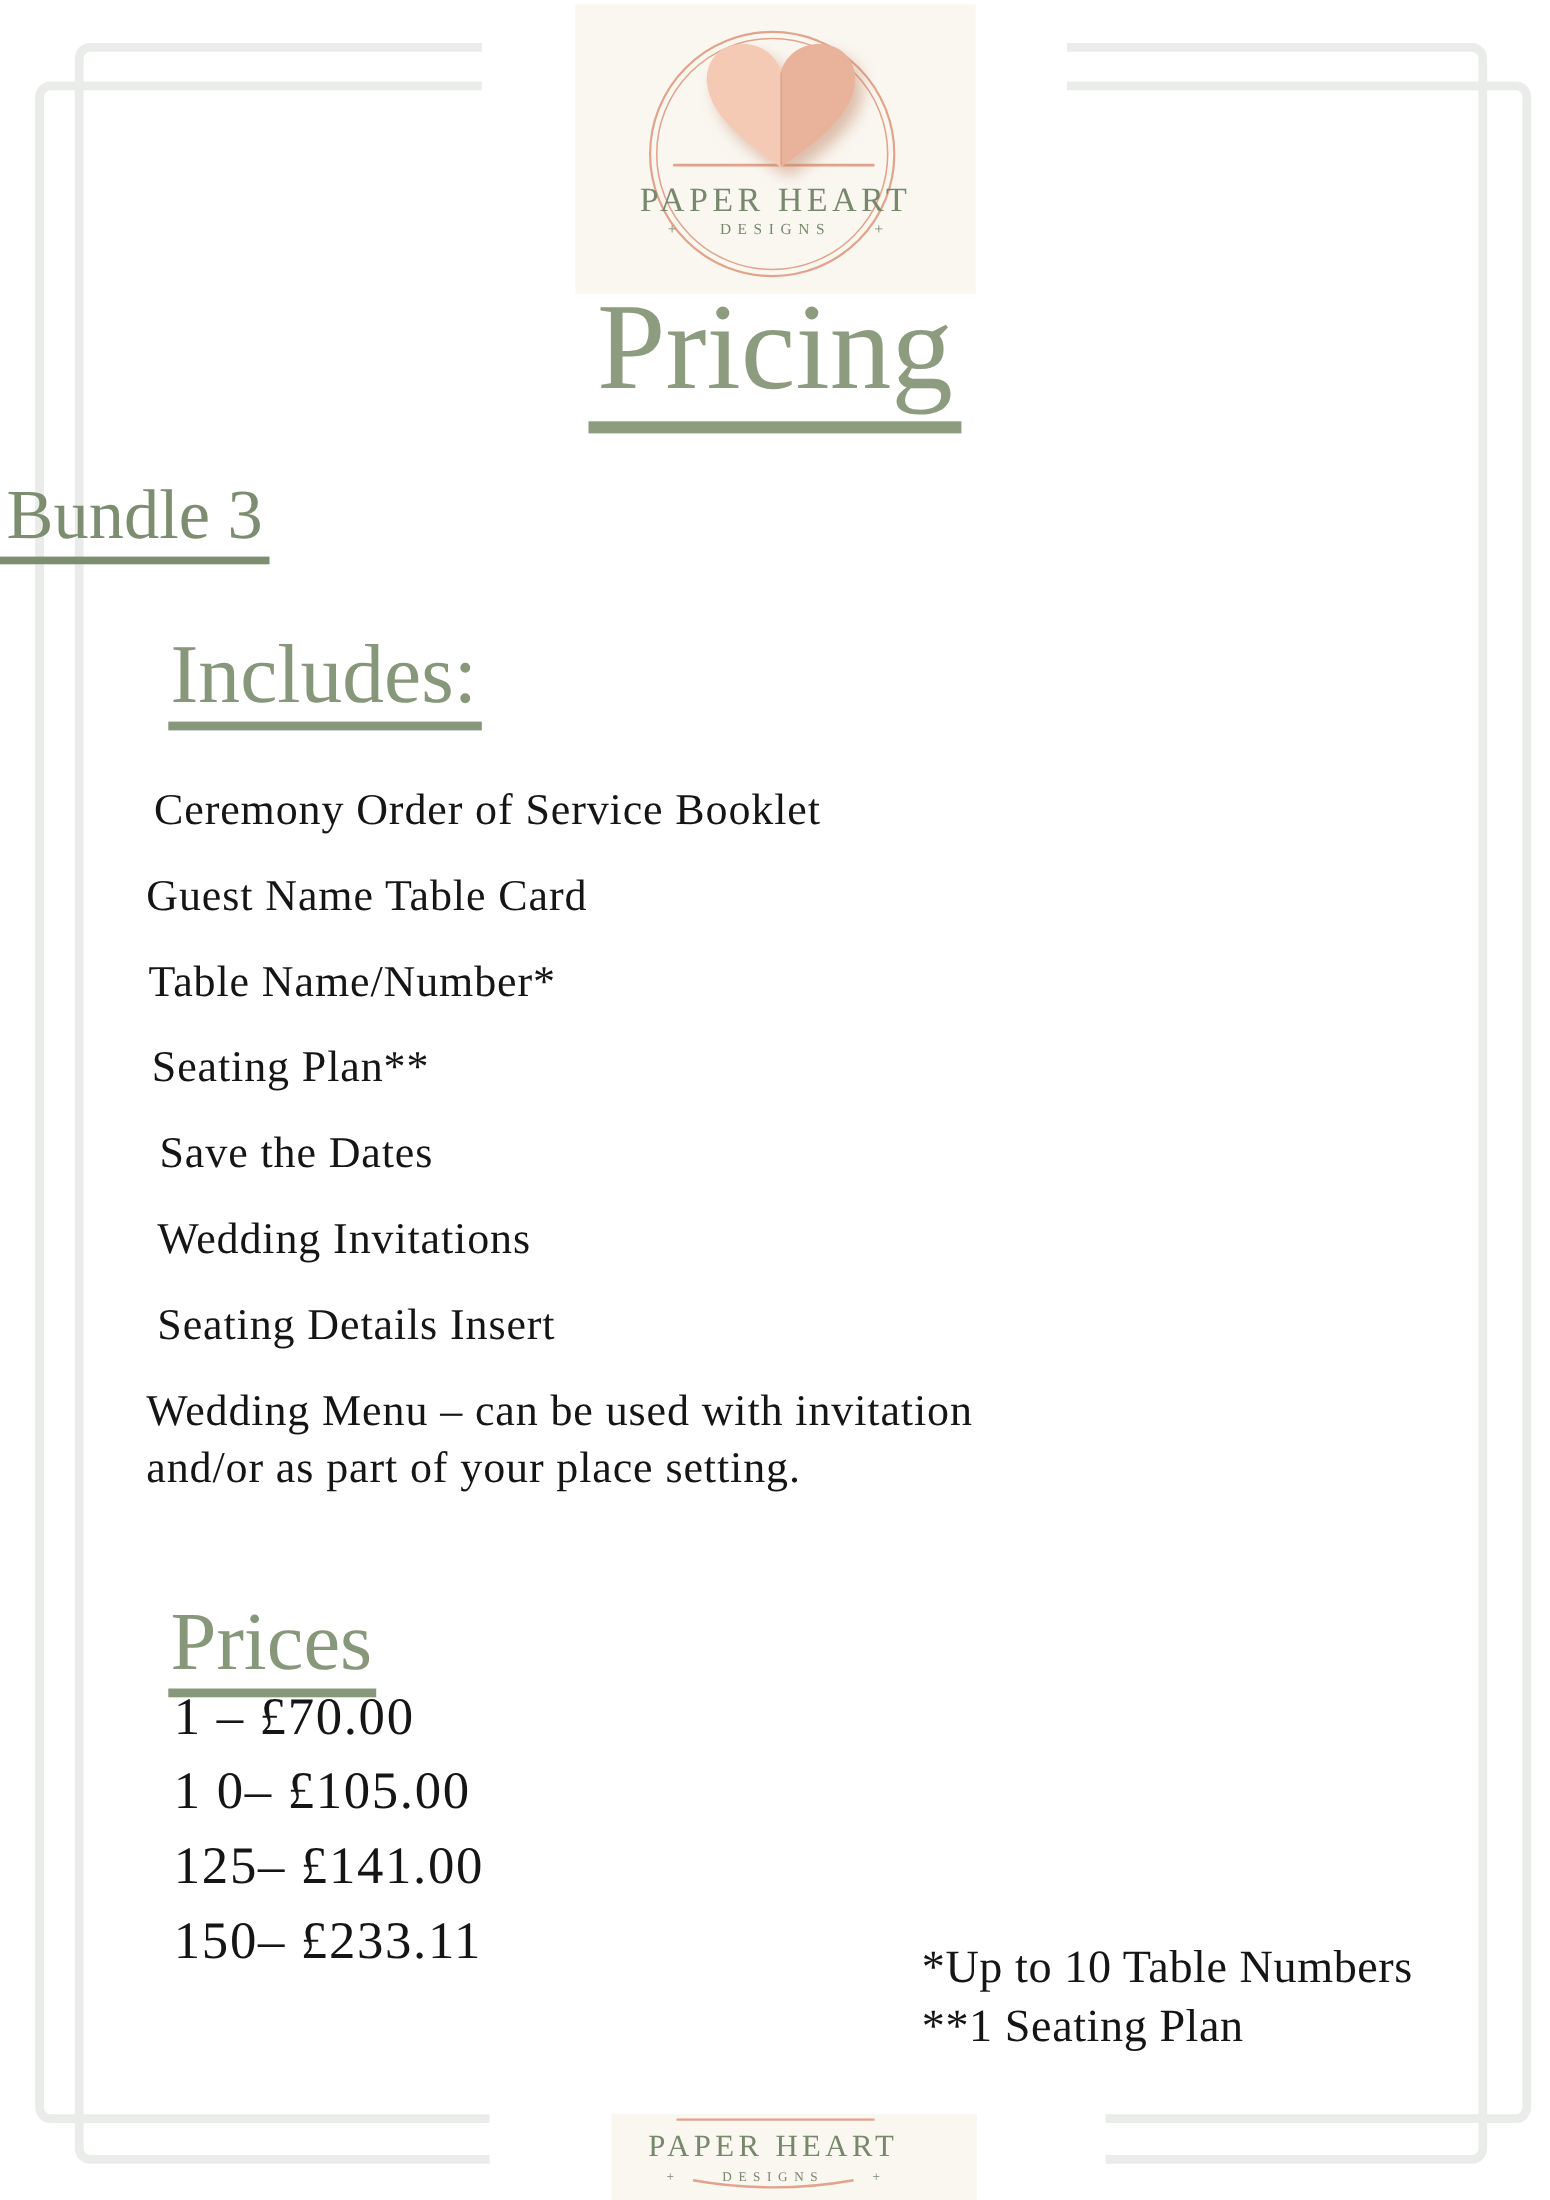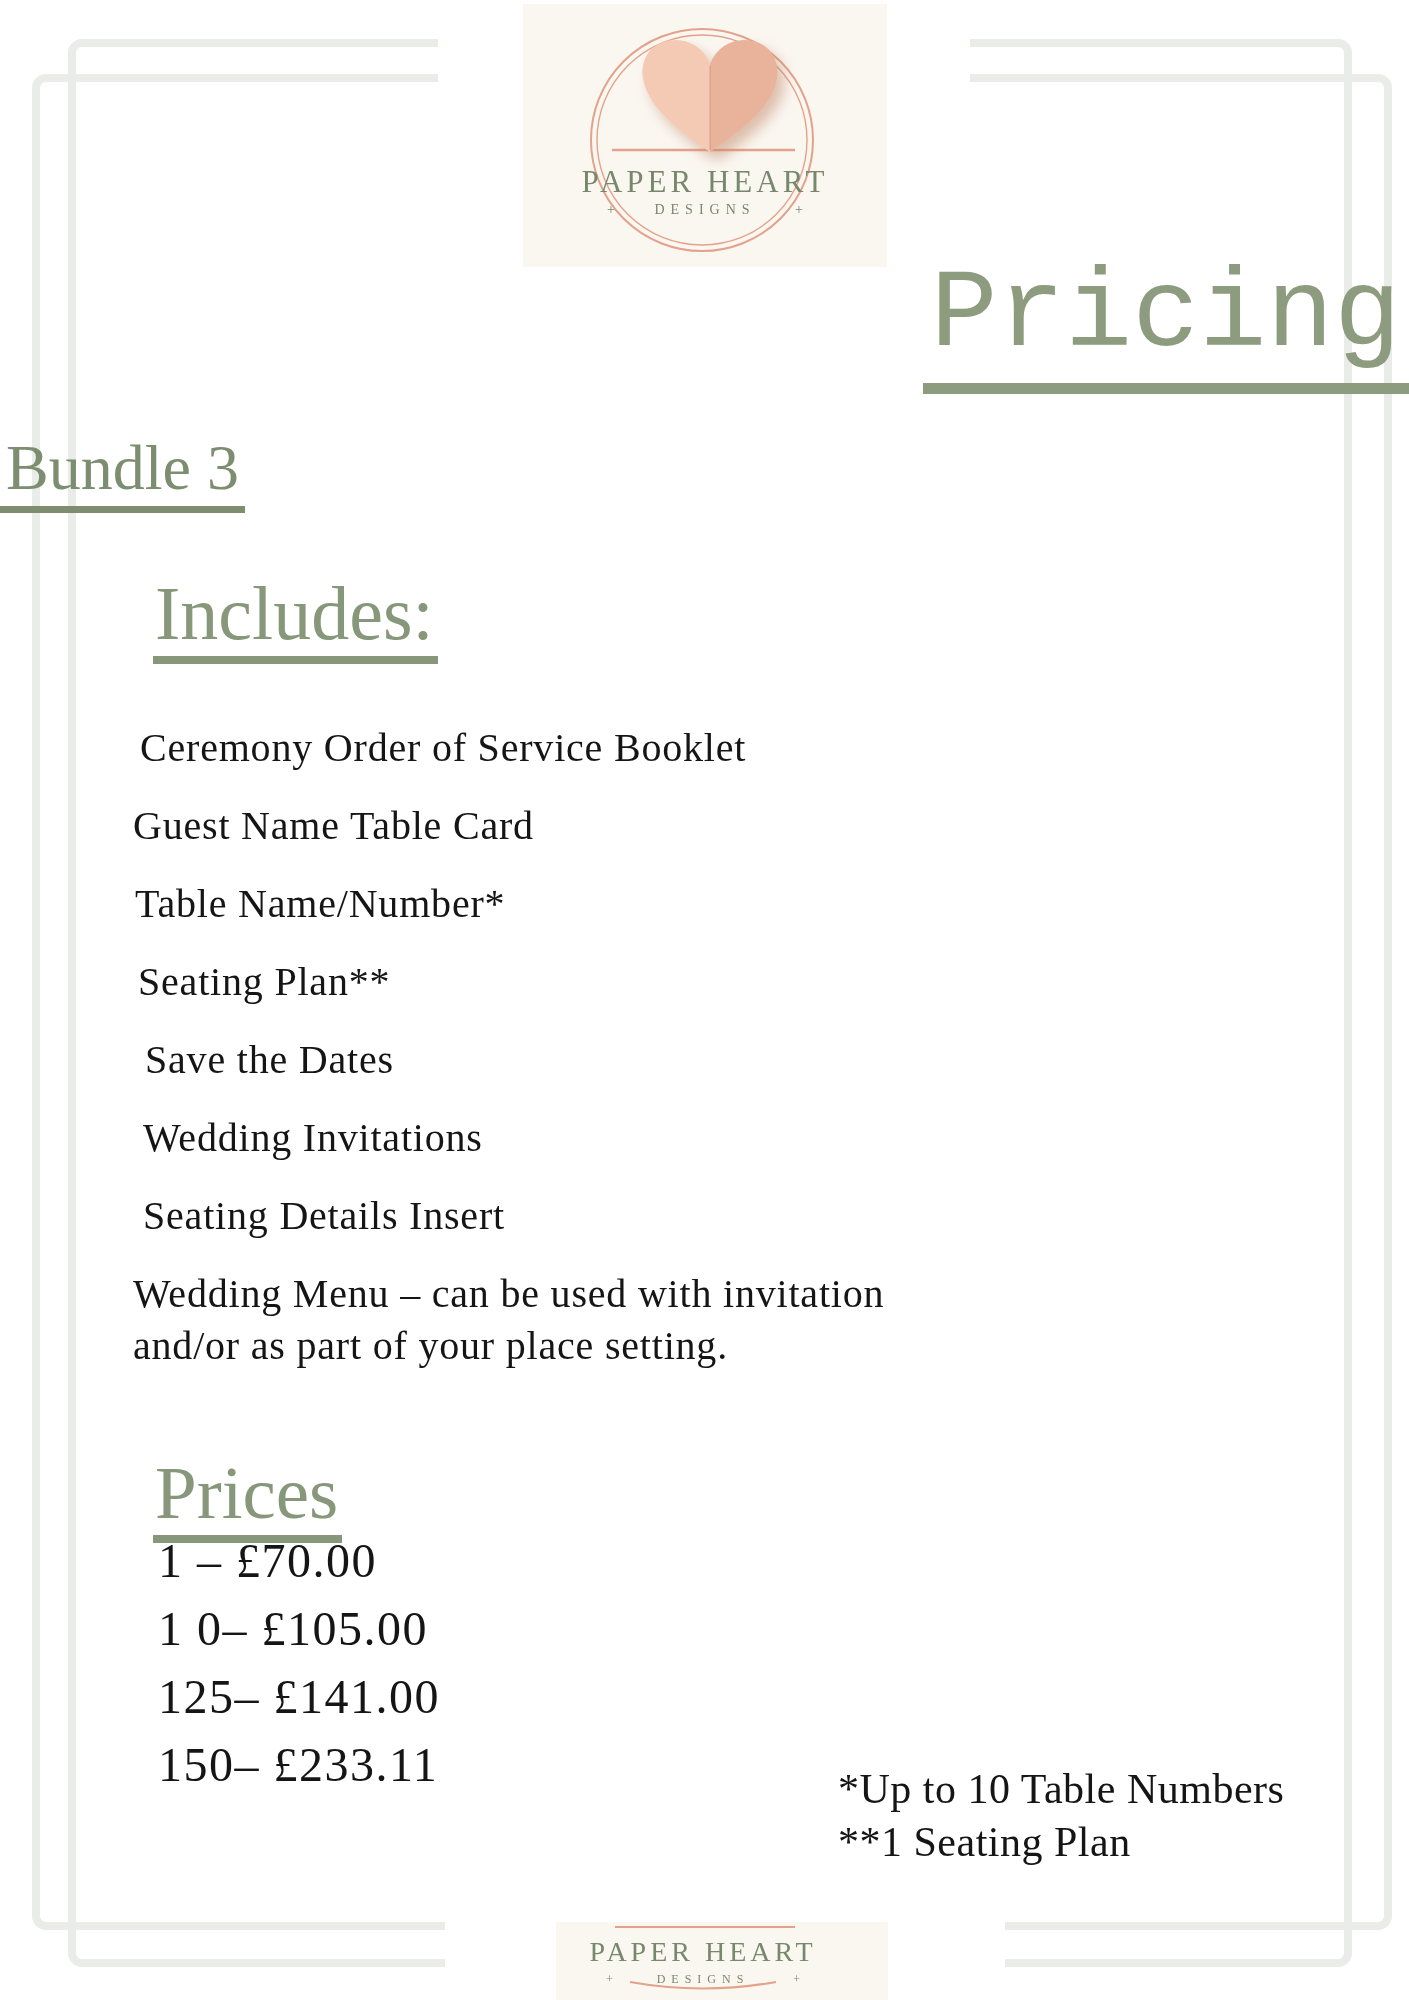--- a/index.html
+++ b/index.html
@@ -17,37 +17,37 @@
   .logo-card{position:absolute;left:85px;top:4px;width:364px;height:263px;background:#faf7f1;}
   .logo-art{position:absolute;left:0;top:0;width:364px;height:263px;}
   .logo-name{position:absolute;left:0;right:0;top:160px;text-align:center;
     font-size:31px;letter-spacing:4px;color:#78886c;white-space:nowrap;}
   .logo-sub-row{position:absolute;top:198px;left:50%;transform:translateX(-50%);
     width:196px;display:flex;justify-content:space-between;align-items:center;color:#78886c;}
   .logo-sub-row .plus{font-size:14px;}
   .logo-sub-row .sub{font-size:14px;letter-spacing:6px;}
 
   
-  .title-block{position:absolute;left:0;top:252px;width:1409px;text-align:right;font-family:Liberation Mono, monospace;}
+  .title-block{position:absolute;left:0;top:252px;width:1409px;text-align:center;}
   .title-text{display:inline-block;font-size:112px;line-height:1.15;color:#8d9c7e;
     border-bottom:11px solid #8d9c7e;padding:0 8px 2px 8px;}
   .subtitle-block{position:absolute;left:0;top:432px;width:1409px;text-align:left;}
   .subtitle-text{display:inline-block;font-size:64px;line-height:1.12;color:#7d8e70;
     border-bottom:7px solid #7d8e70;padding:0 6px 2px 6px;}
   .includes-heading{position:absolute;left:153px;top:572px;}
   .includes-text{display:inline-block;font-size:76px;line-height:1.08;color:#87977a;
     border-bottom:8px solid #87977a;padding:0 4px 2px 2px;}
   .prices-heading{position:absolute;left:153px;top:1452px;}
   .prices-text{display:inline-block;font-size:75px;line-height:1.08;color:#87977a;
     border-bottom:8px solid #87977a;padding:0 4px 2px 2px;}
 
   
   .includes-list{position:absolute;left:130px;top:710px;font-size:40px;letter-spacing:0.8px;}
   .inc-item{line-height:1.3;margin-bottom:26px;white-space:pre-line;}
-  .inc-item:nth-child(1){margin-left:10px;margin-top:12px;}
+  .inc-item:nth-child(1){margin-left:10px;}
   .inc-item:nth-child(2){margin-left:3px;}
   .inc-item:nth-child(3){margin-left:5px;}
   .inc-item:nth-child(4){margin-left:8px;}
   .inc-item:nth-child(5){margin-left:15px;}
   .inc-item:nth-child(6){margin-left:13px;}
   .inc-item:nth-child(7){margin-left:13px;}
   .inc-item:nth-child(8){margin-left:3px;}
 
   
   .price-list{position:absolute;left:158px;top:1537px;font-size:48px;letter-spacing:1.5px;}

